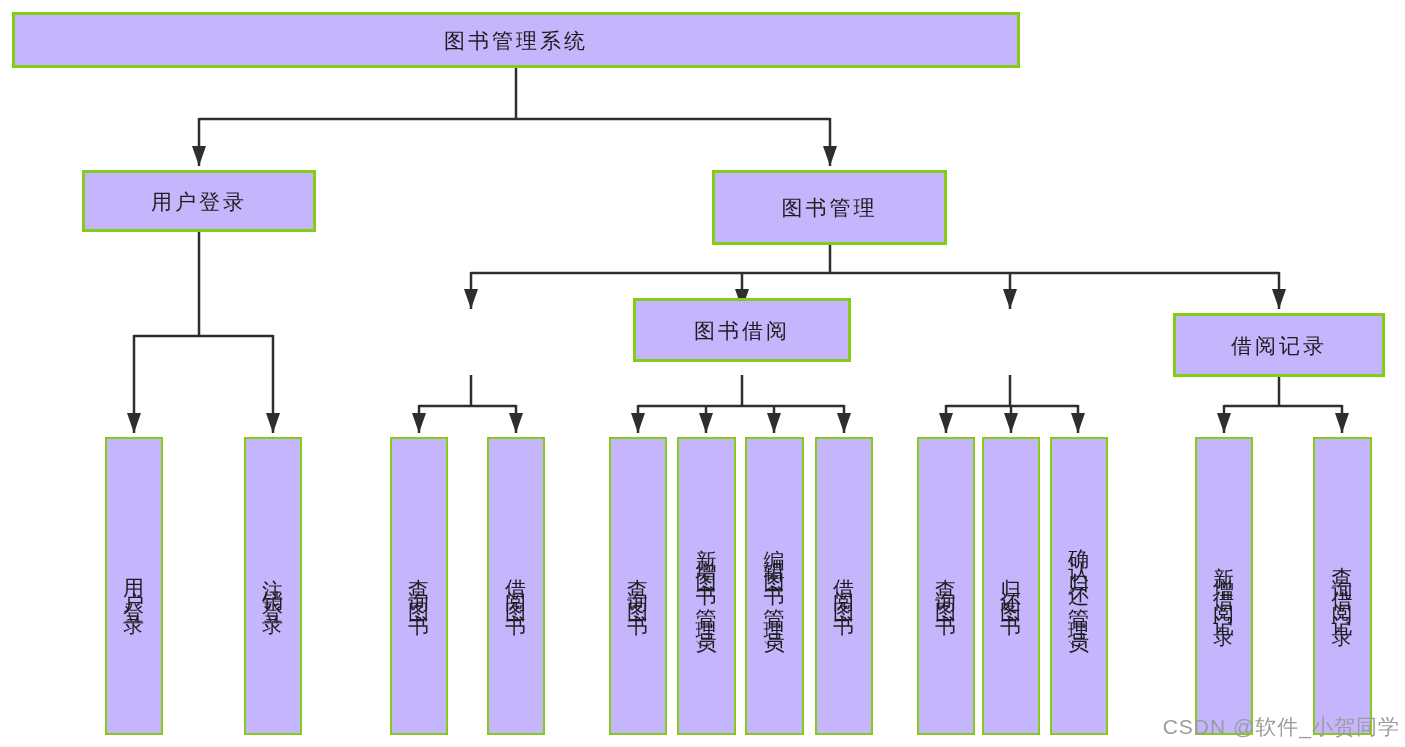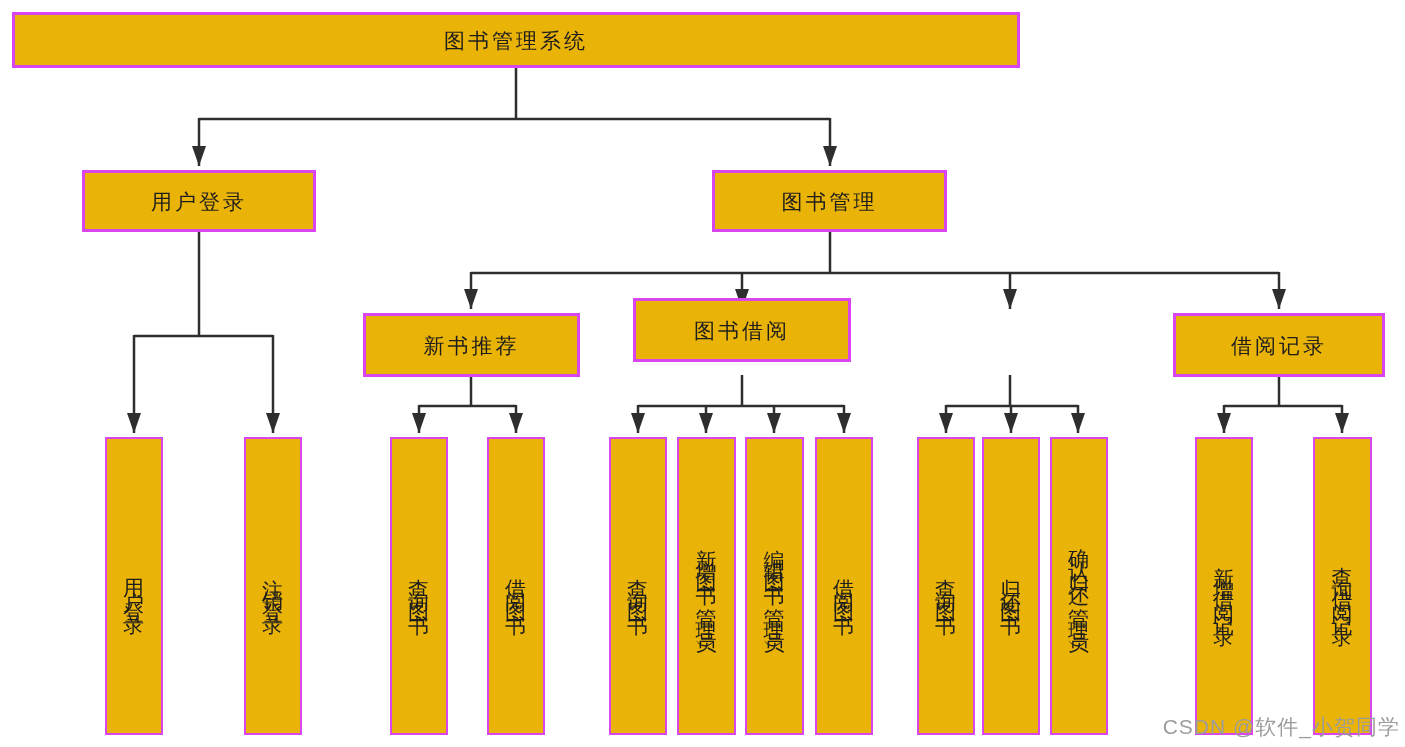--- a/index.html
+++ b/index.html
@@ -12,22 +12,22 @@
     font-family: "Liberation Sans", "DejaVu Sans", sans-serif;
   }
   .connectors {
     position: absolute;
     left: 0; top: 0;
     width: 1405px; height: 747px;
   }
   .box {
     position: absolute;
     box-sizing: border-box;
-    background: #eab308;
-    border: 3px solid #d946ef;
+    background: #c4b5fd;
+    border: 3px solid #84cc16;
     display: flex;
     align-items: center;
     justify-content: center;
     color: #1d1d1d;
     font-size: 21px;
     letter-spacing: 3px;
     line-height: 1;
     white-space: nowrap;
   }
   .vbox {
@@ -100,23 +100,22 @@
       <line x1="1279" y1="375" x2="1279" y2="406"></line>
       <line x1="1224" y1="406" x2="1342" y2="406"></line>
       <line x1="1224" y1="405" x2="1224" y2="433" marker-end="url(#arrow)"></line>
       <line x1="1342" y1="405" x2="1342" y2="433" marker-end="url(#arrow)"></line>
     </g>
   </svg>
 
   <div class="box" style="left:12px; top:12px; width:1008px; height:56px;">图书管理系统</div>
 
   <div class="box" style="left:82px; top:170px; width:234px; height:62px;">用户登录</div>
-  <div class="box" style="left:712px; top:170px; width:235px; height:62px;">图书管理</div>
+  <div class="box" style="left:712px; top:170px; width:235px; height:75px;">图书管理</div>
 
-  <div class="box" style="left:363px; top:313px; width:217px; height:64px;">新书推荐</div>
   <div class="box" style="left:633px; top:298px; width:218px; height:64px;">图书借阅</div>
   <div class="box" style="left:1173px; top:313px; width:212px; height:64px;">借阅记录</div>
 
   <div class="box vbox" style="left:105px; top:437px; width:58px; height:298px;">用户登录</div>
   <div class="box vbox" style="left:244px; top:437px; width:58px; height:298px;">注销登录</div>
 
   <div class="box vbox" style="left:390px; top:437px; width:58px; height:298px;">查询图书</div>
   <div class="box vbox" style="left:487px; top:437px; width:58px; height:298px;">借阅图书</div>
 
   <div class="box vbox" style="left:609px; top:437px; width:58px; height:298px;">查询图书</div>

